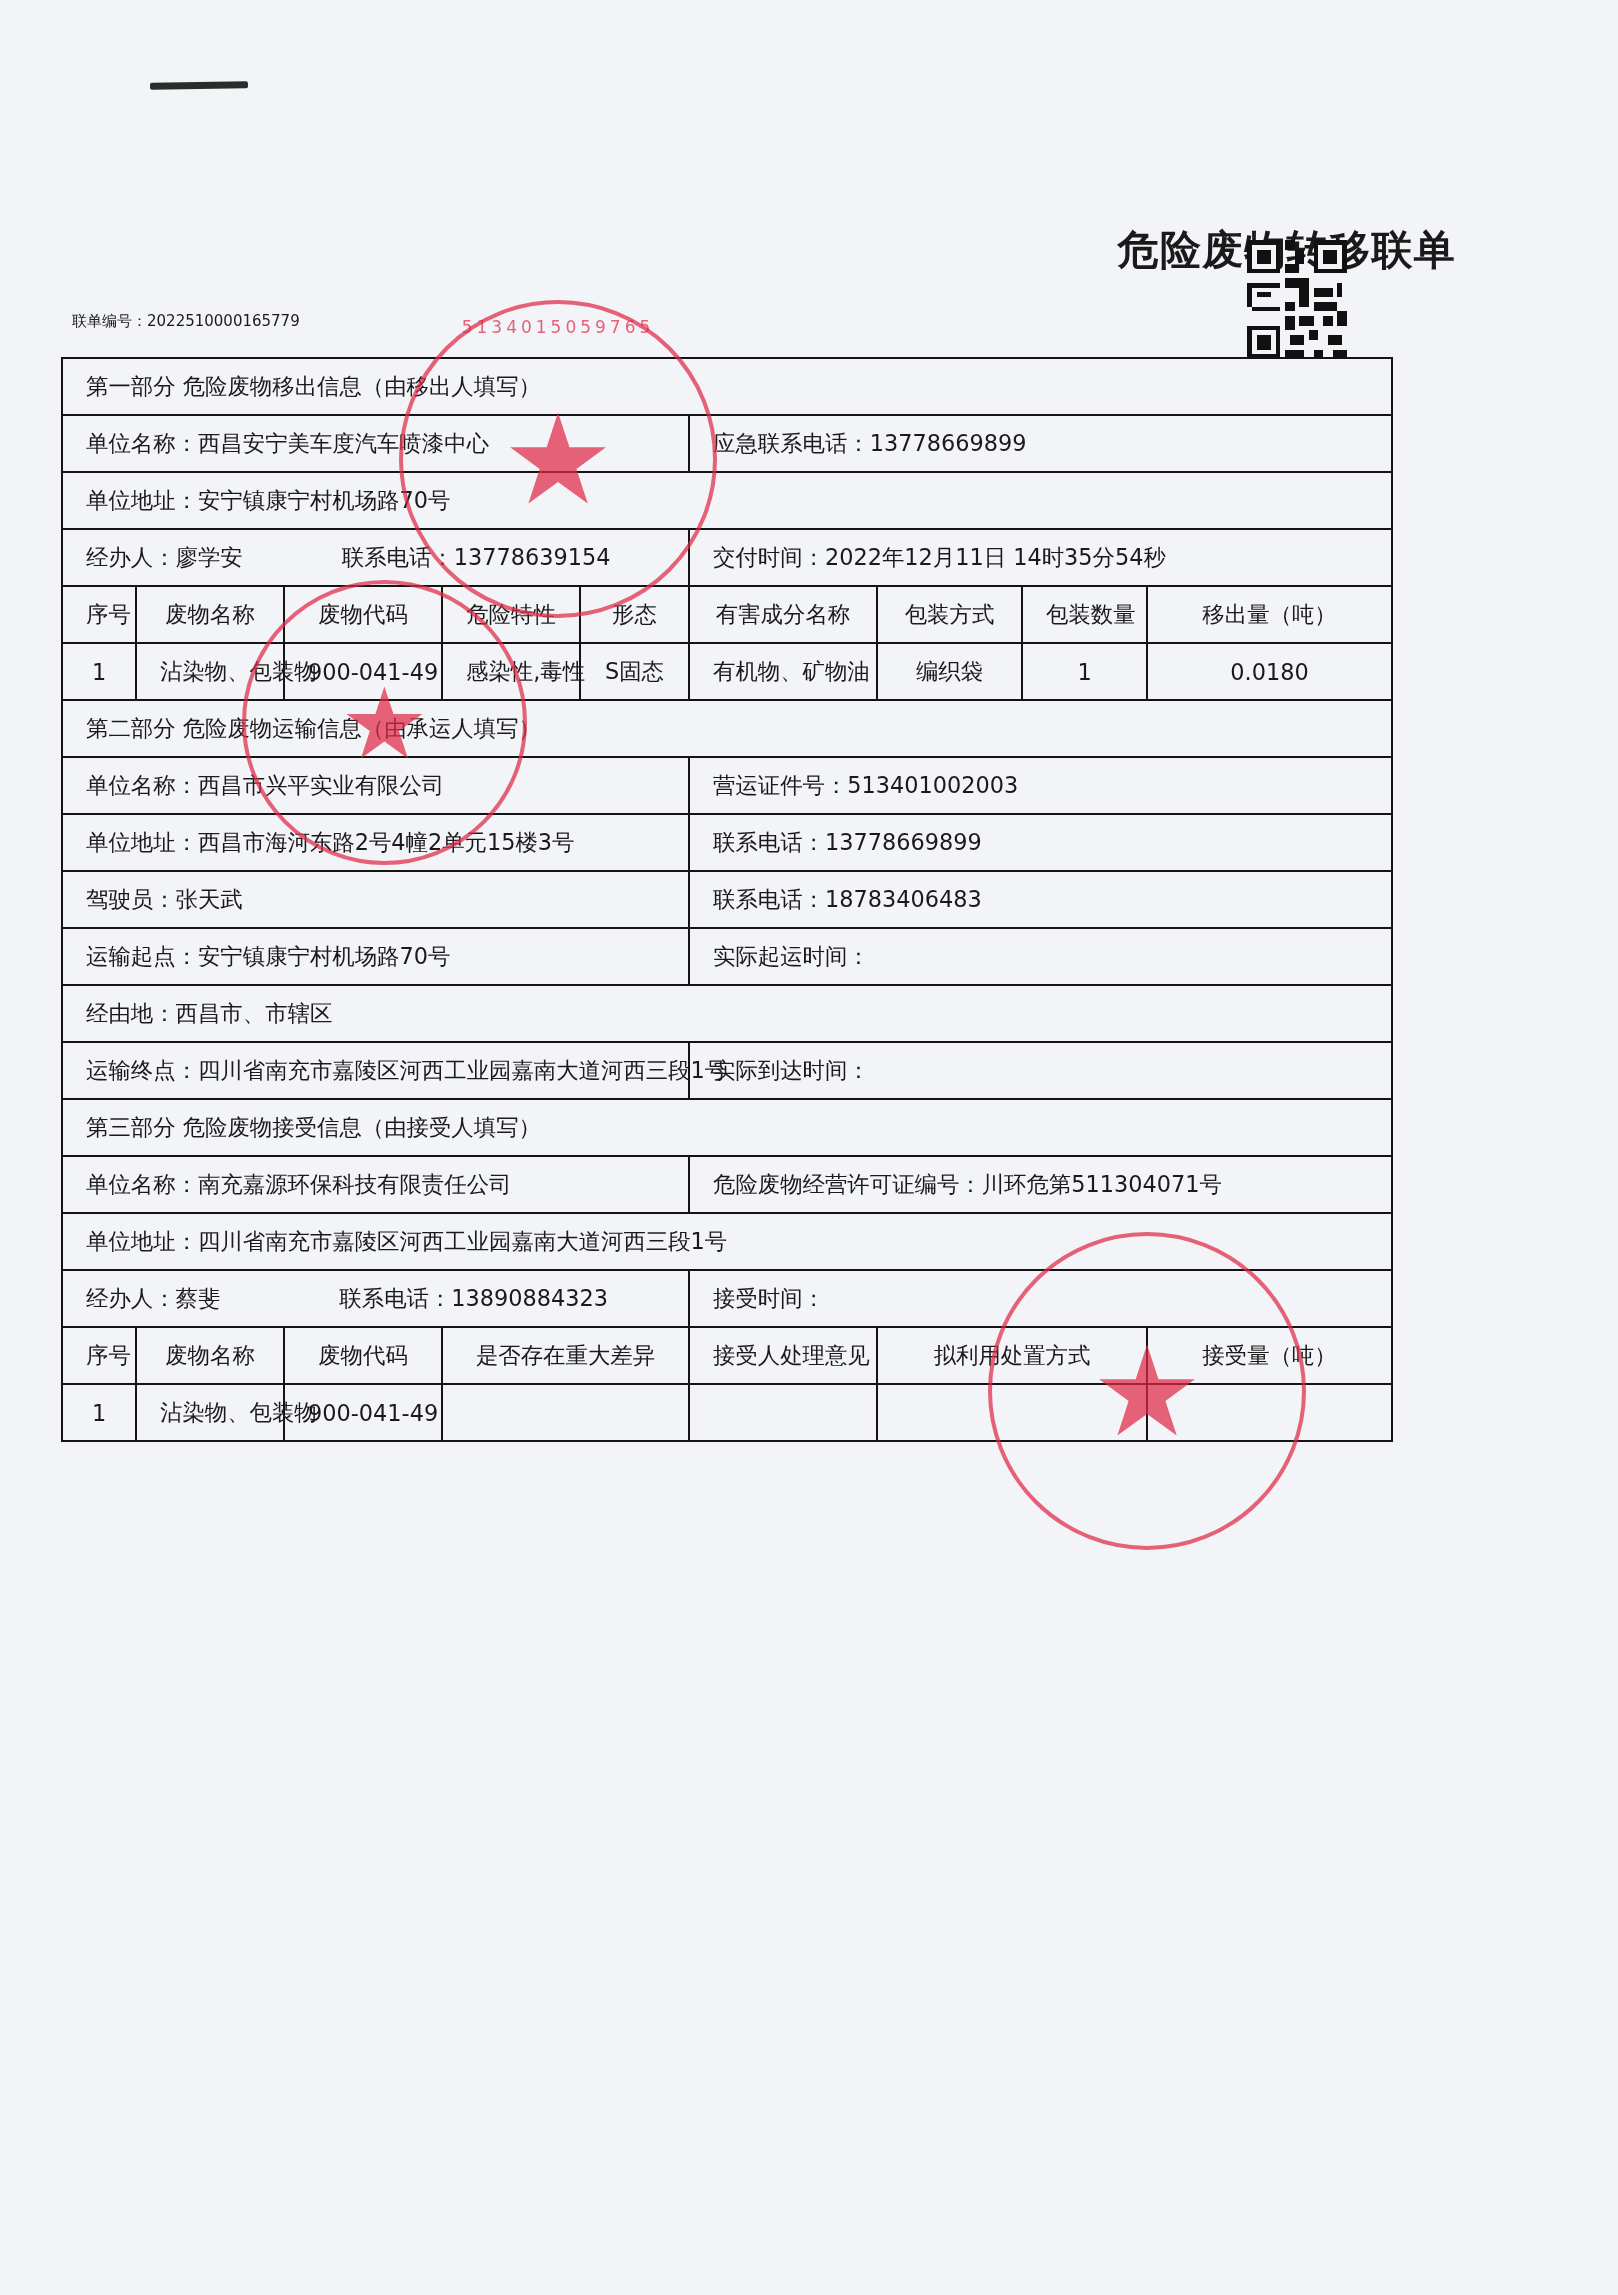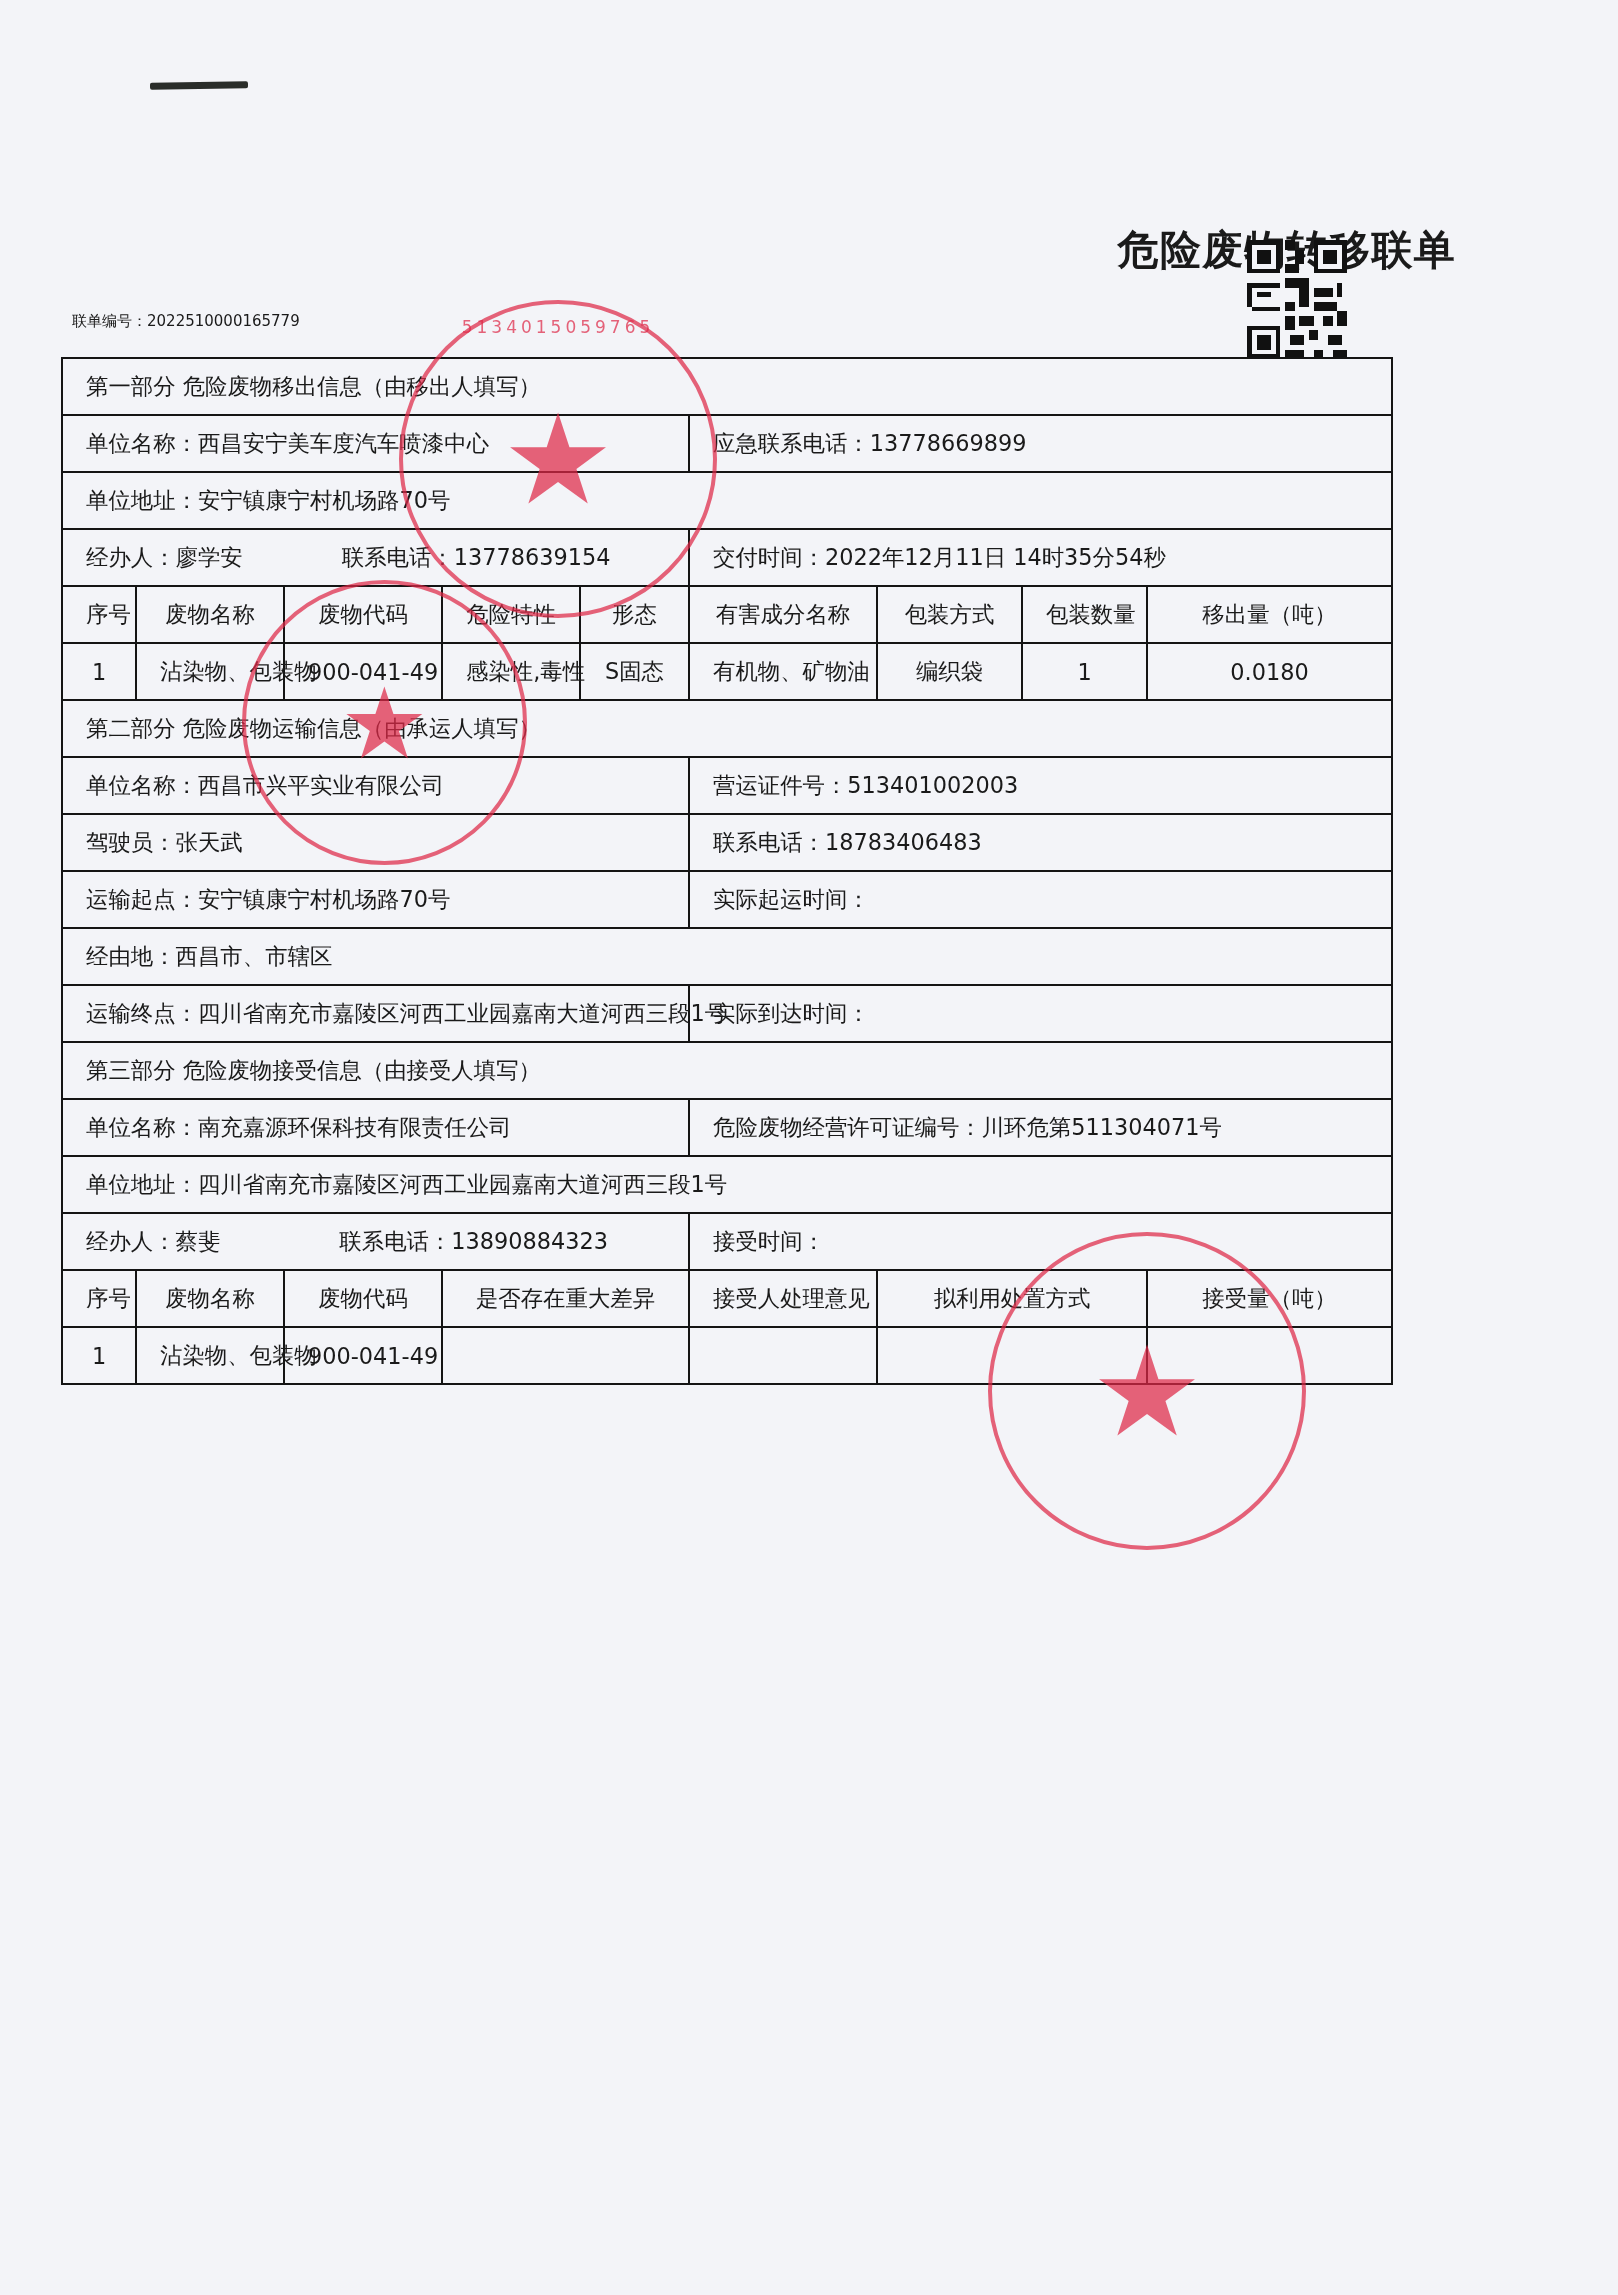--- a/index.html
+++ b/index.html
@@ -156,20 +156,24 @@
   </tr>
 
   <tr>
     <td colspan="9" class="section">第二部分 危险废物运输信息（由承运人填写）</td>
   </tr>
   <tr>
     <td colspan="5">单位名称：西昌市兴平实业有限公司</td>
     <td colspan="4">营运证件号：513401002003</td>
   </tr>
   <tr>
+    <td colspan="5">单位地址：西昌市海河东路2号4幢2单元15楼3号</td>
+    <td colspan="4">联系电话：13778669899</td>
+  </tr>
+  <tr>
     <td colspan="5">驾驶员：张天武</td>
     <td colspan="4">联系电话：18783406483</td>
   </tr>
   <tr>
     <td colspan="5">运输起点：安宁镇康宁村机场路70号</td>
     <td colspan="4">实际起运时间：</td>
   </tr>
   <tr>
     <td colspan="9">经由地：西昌市、市辖区</td>
   </tr>

